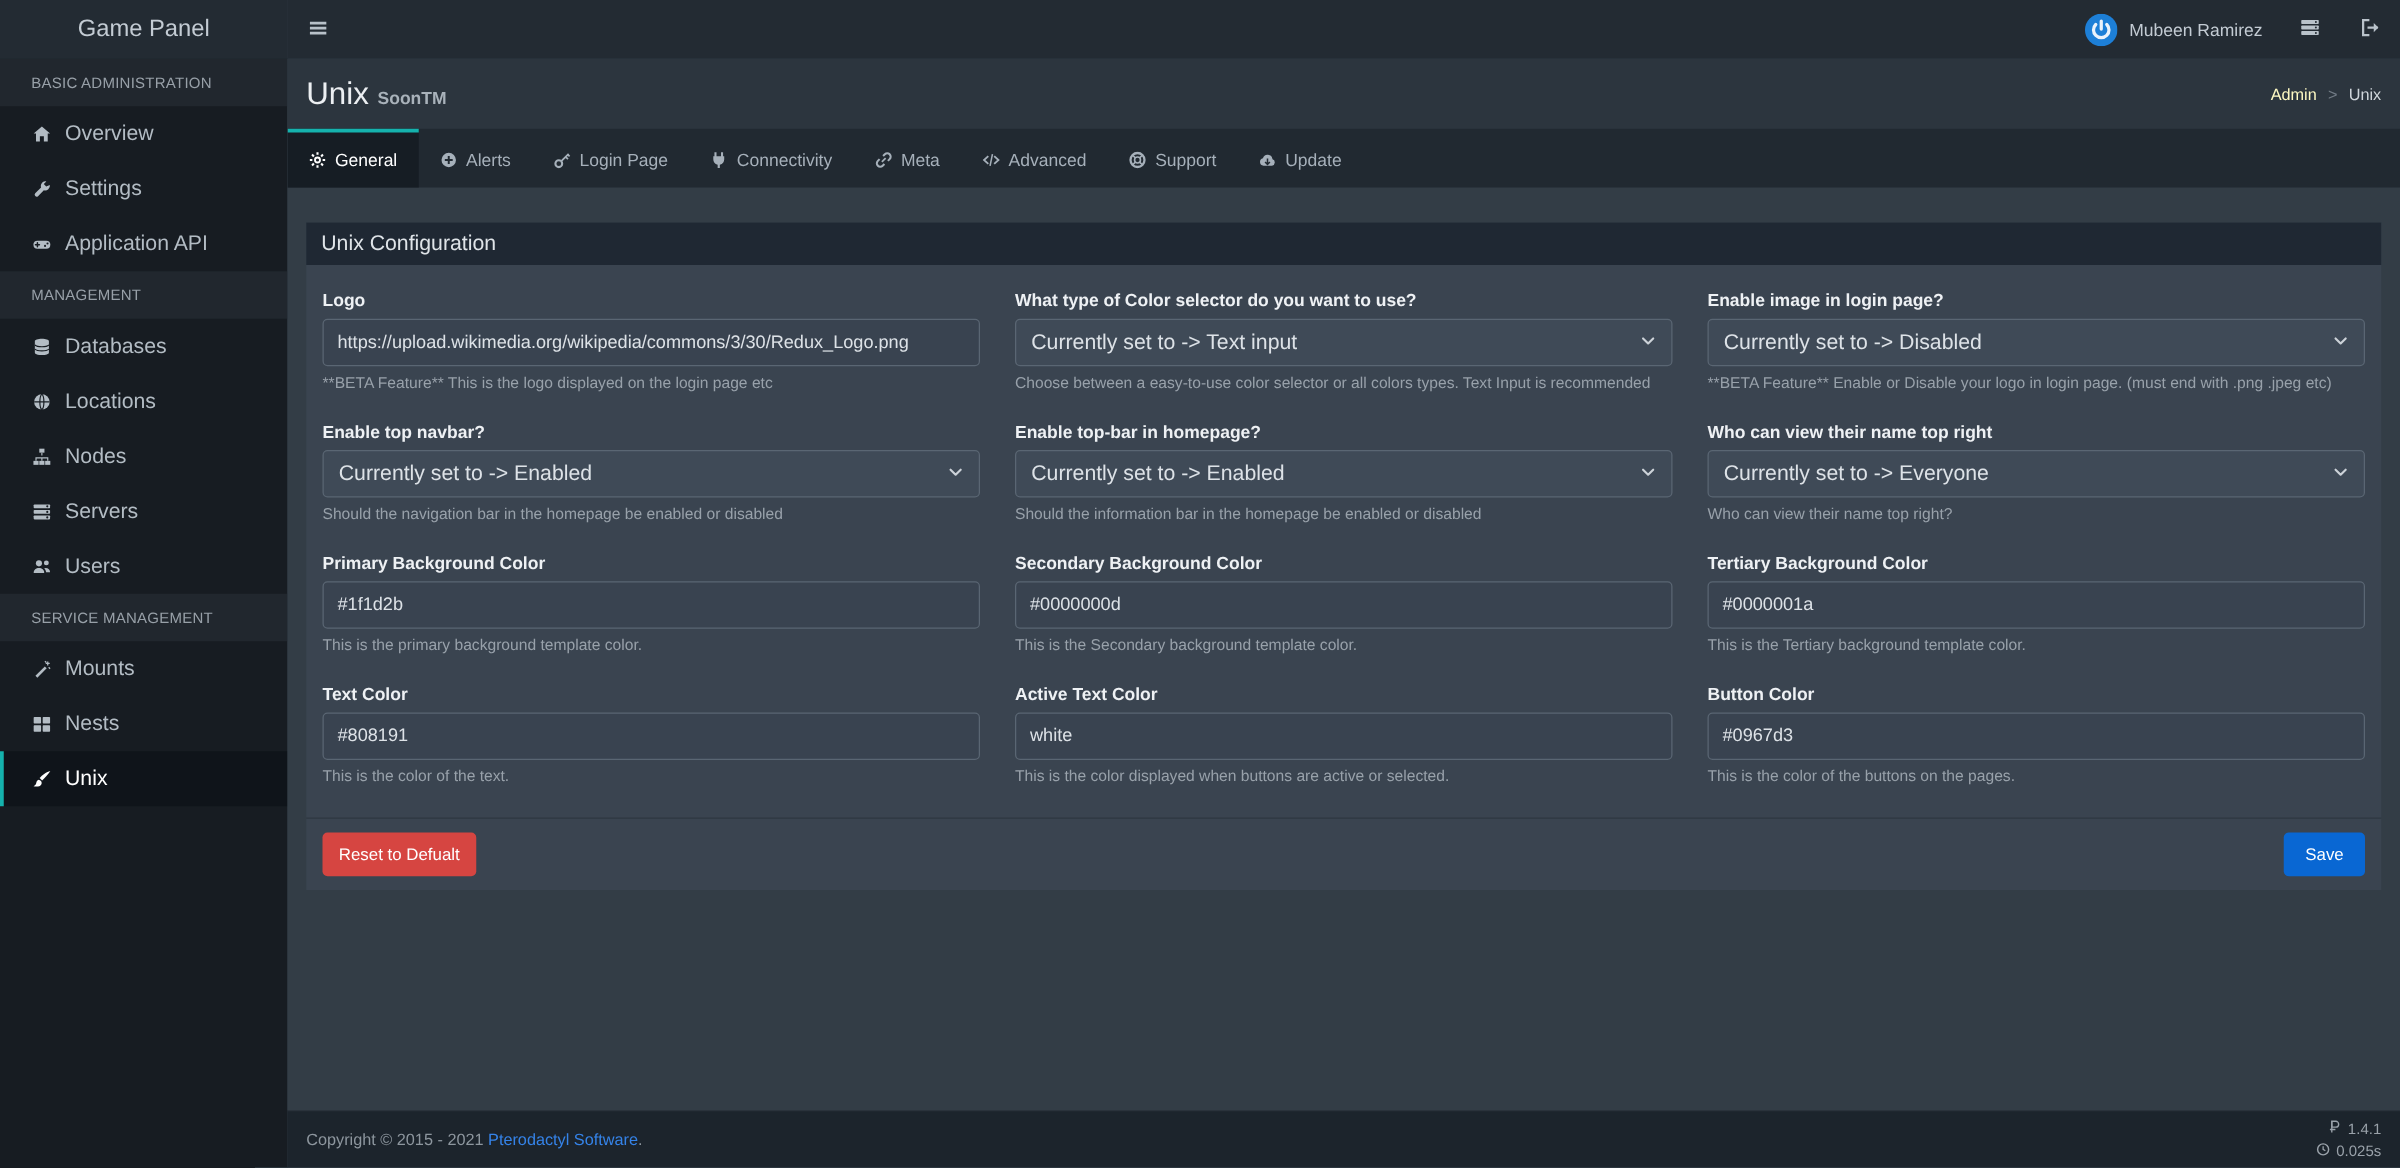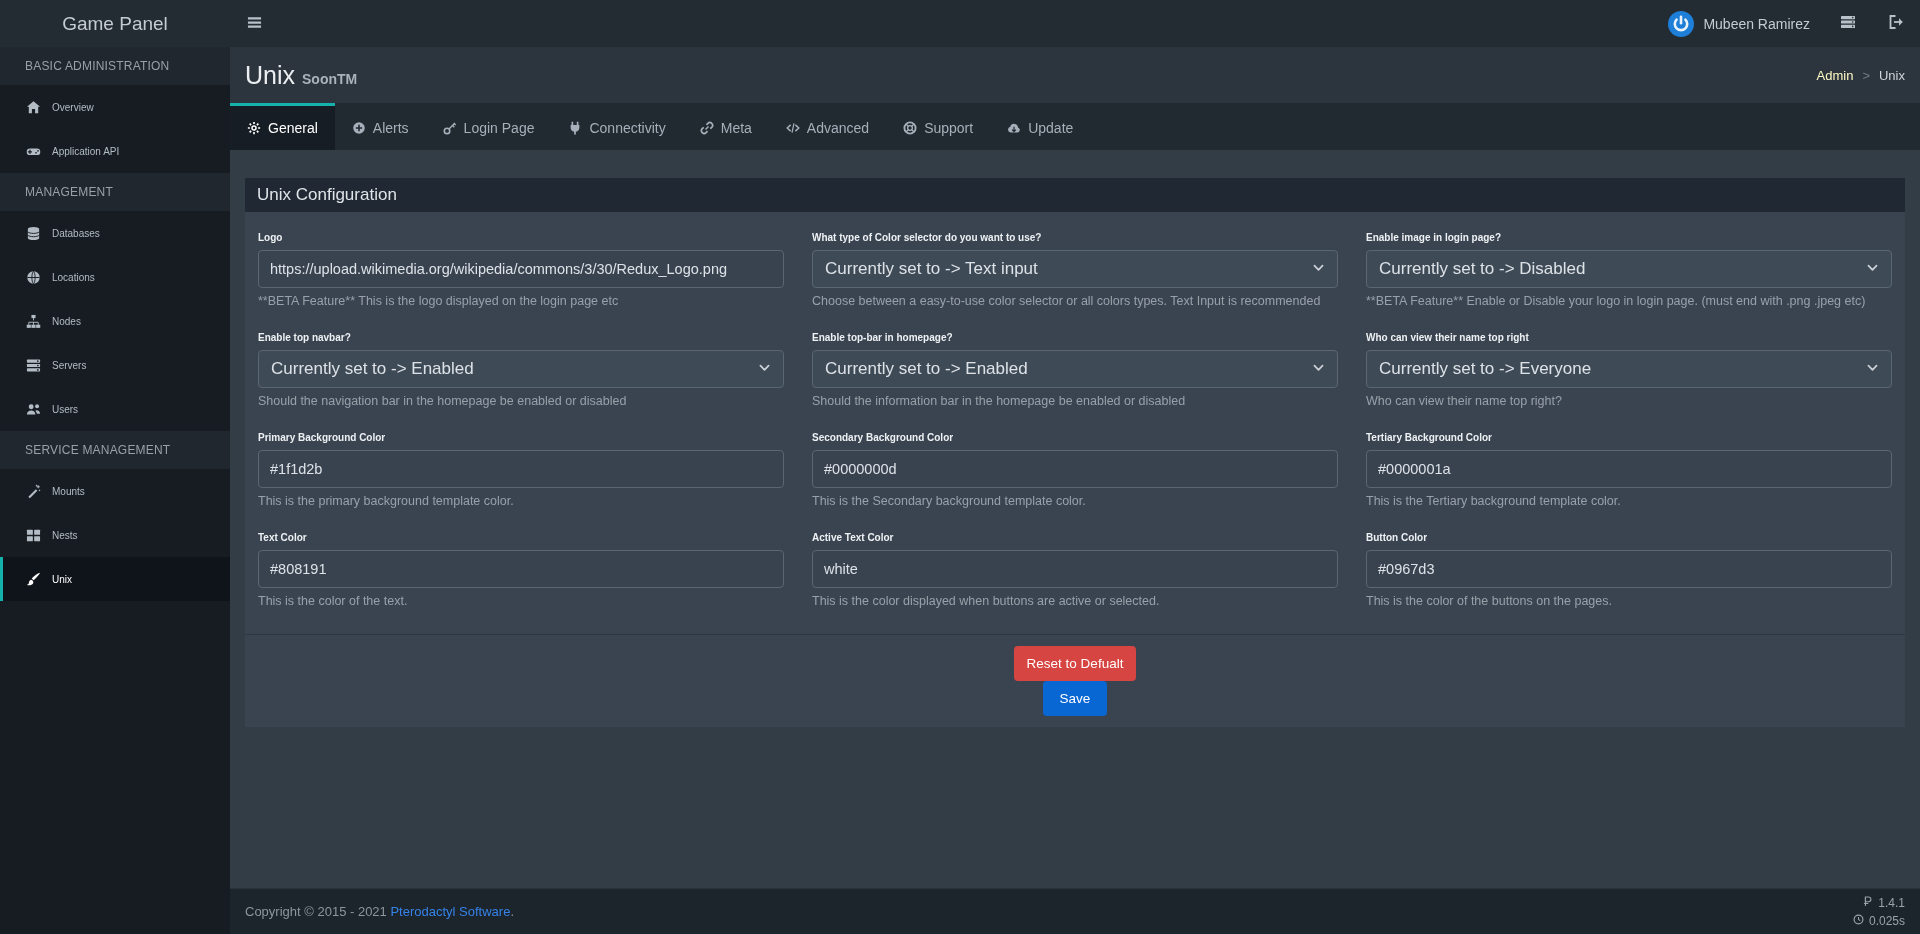--- a/index.html
+++ b/index.html
@@ -22,21 +22,21 @@
   .avatar { width:26px; height:26px; display:inline-flex; }
   .avatar svg { width:26px; height:26px; }
   .h-username { color:#c3cbd3; font-size:14px; }
   .h-iconbtn { background:none; border:none; color:#b9c2ca; padding:0 16px; height:100%; display:flex; align-items:center; cursor:pointer; }
   .h-iconbtn svg { width:16px; height:16px; }
 
   
   .sidebar { grid-area:sidebar; background:#171c22; display:flex; flex-direction:column; overflow:hidden; }
   .sb-header { background:#21272e; color:#98a0a8; font-size:12px; padding:12px 25px; letter-spacing:.2px; }
   .sb-item { display:flex; align-items:center; height:44px; padding-left:22px; color:#b3bcc4;
-             font-size:10px; text-decoration:none; cursor:pointer; border-left:3px solid transparent; }
+             font-size:17px; text-decoration:none; cursor:pointer; border-left:3px solid transparent; }
   .sb-item .icon { width:17px; margin-right:10px; display:inline-flex; justify-content:center; }
   .sb-item .icon svg { width:15px; height:15px; }
   .sb-item.active { background:#0f141a; color:#ffffff; border-left-color:#15b2ad; }
 
   
   .main { grid-area:main; background:#333d46; display:flex; flex-direction:column; overflow:hidden; }
   .content-header { background:#2c353e; height:56px; display:flex; align-items:center; padding:0 15px; }
   .page-title { color:#eceff2; font-size:25px; font-weight:400; }
   .page-subtitle { color:#a9b2ba; font-size:14px; margin-left:7px; font-weight:700; }
   .breadcrumb { margin-left:auto; font-size:13px; display:flex; gap:9px; align-items:center; }
@@ -48,31 +48,31 @@
   .tab { display:flex; align-items:center; gap:7px; padding:0 17px; color:#a6b0ba; font-size:14px;
          border-top:3px solid transparent; cursor:pointer; }
   .tab .icon { display:inline-flex; }
   .tab .icon svg { width:14px; height:14px; }
   .tab.active { background:#161d24; border-top-color:#15b2ad; color:#ffffff; }
 
   .panel { margin:28px 15px 0 15px; background:#3a4450; }
   .panel-header { background:#1f2833; color:#dfe4e8; font-size:17px; padding:7px 12px; }
   .panel-body { display:grid; grid-template-columns:repeat(3,1fr); column-gap:28px; row-gap:24px;
                 padding:20px 13px 26px 13px; }
-  .flabel { display:block; color:#eef1f4; font-size:10px; font-weight:bold; margin-bottom:7px; }
+  .flabel { display:block; color:#eef1f4; font-size:14px; font-weight:bold; margin-bottom:7px; }
   .finput { width:100%; height:38px; background:#394350; border:1px solid #5a6673; border-radius:4px;
             color:#dde2e7; font-size:14.5px; padding:0 11px; font-family:Liberation Sans, sans-serif; }
   .fselect { width:100%; height:38px; background:#3f4a57; border:1px solid #5a6673; border-radius:4px;
              color:#dde2e7; font-size:17px; padding:0 12px; display:flex; align-items:center;
              justify-content:space-between; cursor:pointer; }
   .fselect .chev svg { width:13px; height:13px; color:#ccd2d8; }
   .fhelp { color:#98a1aa; font-size:12.5px; margin-top:6px; }
 
   .panel-footer { border-top:1px solid #2e3740; padding:11px 13px; display:flex;
-                  justify-content:space-between; align-items:center;flex-direction:column; }
+                  justify-content:space-between; align-items:center; }
   .btn { border:none; border-radius:4px; color:#fff; font-size:13.5px; padding:10px 13px;
          cursor:pointer; font-family:inherit; }
   .btn-danger { background:#d64541; }
   .btn-primary { background:#0967d3; padding:10px 17px; }
 
   
   .footer { grid-area:footer; background:#1c242c; border-top:1px solid #2a323b; display:flex;
             align-items:center; padding:0 15px; }
   .copyright { color:#8d969e; font-size:13px; }
   .copyright a { color:#3583e8; text-decoration:none; cursor:pointer; }
@@ -130,20 +130,28 @@
 
   <nav class="sidebar">
       <div class="sb-header">BASIC ADMINISTRATION</div>
       <a class="sb-item">
         <span class="icon">
           <svg viewBox="0 0 16 16">
             <path d="M8 1.3 15 7.2h-2v6.8H9.7V9.7H6.3V14H3V7.2H1z" fill="currentColor"></path>
           </svg>
         </span>
         <span class="sb-label">Overview</span>
+      </a>
+      <a class="sb-item">
+        <span class="icon">
+          <svg viewBox="0 0 16 16">
+            <path d="M14.8 4.3a4 4 0 0 1-5.1 4.5l-5 5a1.7 1.7 0 0 1-2.4-2.4l5-5a4 4 0 0 1 4.5-5.2L9.6 3.4l2.1 2.1z" fill="currentColor"></path>
+          </svg>
+        </span>
+        <span class="sb-label">Settings</span>
       </a>
       <a class="sb-item">
         <span class="icon">
           <svg viewBox="0 0 16 16">
             <rect x=".8" y="4.8" width="14.4" height="7" rx="3.4" fill="currentColor"></rect>
             <path d="M4.2 6.6v3.4M2.5 8.3h3.4" stroke="#171c22" stroke-width="1.3" stroke-linecap="round"></path>
             <circle cx="10.7" cy="9.3" r=".9" fill="#171c22"></circle>
             <circle cx="12.8" cy="7.3" r=".9" fill="#171c22"></circle>
           </svg>
         </span>

